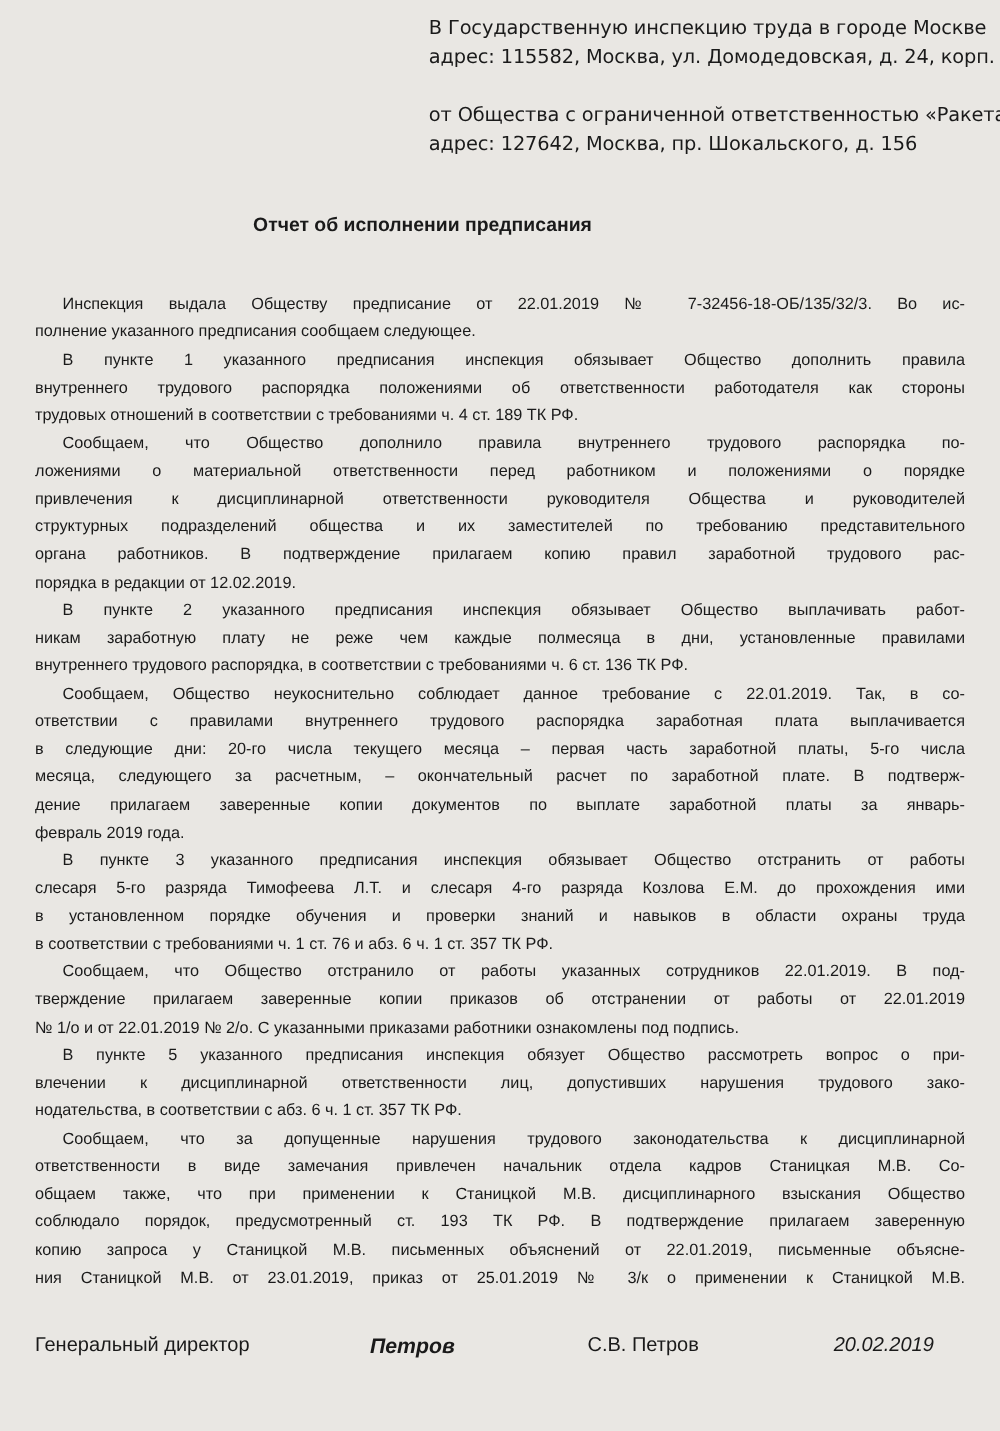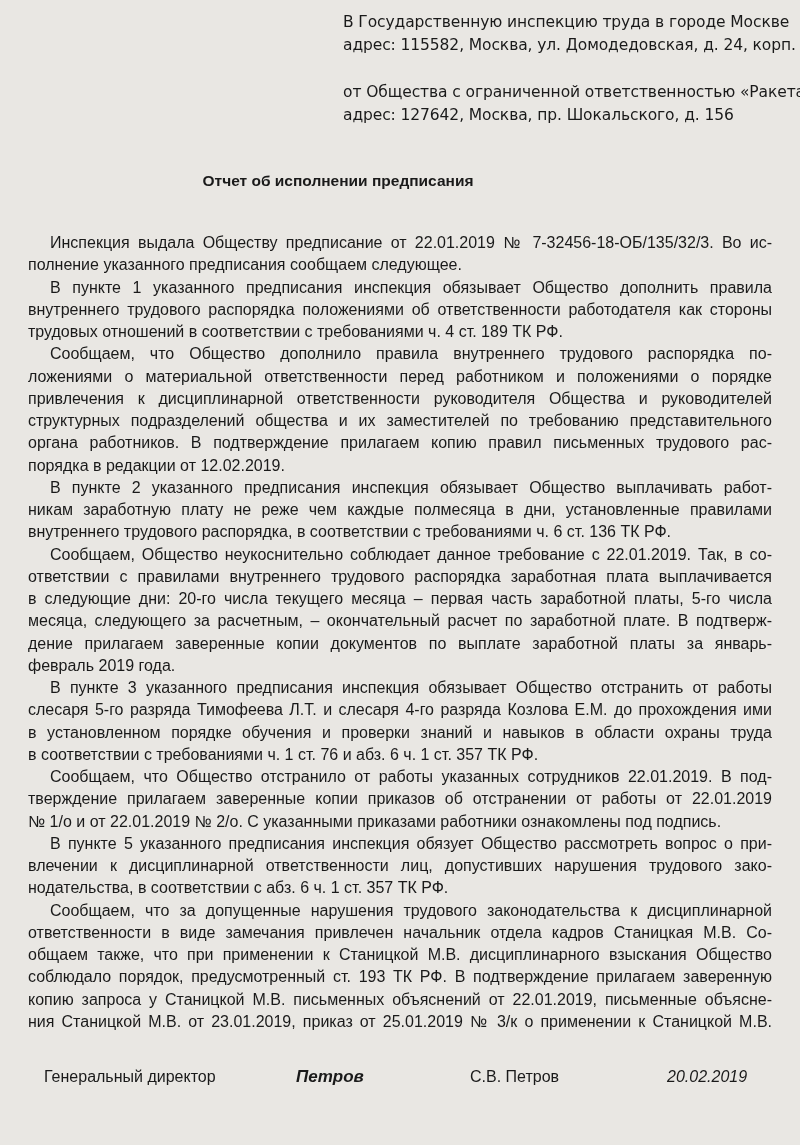--- a/index.html
+++ b/index.html
@@ -32,42 +32,42 @@
       font-weight: bold;
       font-size: 15.5px;
       line-height: 22px;
     }
     .body {
       position: absolute;
       top: 232px;
       left: 28px;
       width: 744px;
       font-family: "Liberation Sans", sans-serif;
-      font-size: 16px;
+      font-size: 13px;
       line-height: 22.25px;
     }
     .para .line {
       display: block;
       text-align: justify;
       text-align-last: justify;
       white-space: nowrap;
       height: 22.25px;
       overflow: visible;
     }
     .para .line.first { padding-left: 22px; }
     .para .line.last { text-align-last: left; }
     .sig {
       position: absolute;
       top: 1066px;
       font-family: "Liberation Sans", sans-serif;
       font-size: 16px;
       line-height: 22px;
       white-space: nowrap;
     }
-    .sig-position { left: 44px; }
+    .sig-position { left: 28px; }
     .sig-signature { left: 296px; font-family: Liberation Sans, sans-serif; font-weight: bold; font-style: italic; font-size: 17px; }
     .sig-name { left: 470px; }
     .sig-date { left: 667px; font-style: italic; }
   </style>
 </head>
 <body>
 
 <div>
 
   <div class="addr addr-to">
@@ -90,21 +90,21 @@
     <div class="para">
       <span class="line first">В пункте 1 указанного предписания инспекция обязывает Общество дополнить правила</span>
       <span class="line">внутреннего трудового распорядка положениями об ответственности работодателя как стороны</span>
       <span class="line last">трудовых отношений в соответствии с требованиями ч. 4 ст. 189 ТК РФ.</span>
     </div>
     <div class="para">
       <span class="line first">Сообщаем, что Общество дополнило правила внутреннего трудового распорядка по-</span>
       <span class="line">ложениями о материальной ответственности перед работником и положениями о порядке</span>
       <span class="line">привлечения к дисциплинарной ответственности руководителя Общества и руководителей</span>
       <span class="line">структурных подразделений общества и их заместителей по требованию представительного</span>
-      <span class="line">органа работников. В подтверждение прилагаем копию правил письменных трудового рас-</span>
+      <span class="line">органа работников. В подтверждение прилагаем копию правил заработной трудового рас-</span>
       <span class="line last">порядка в редакции от 12.02.2019.</span>
     </div>
     <div class="para">
       <span class="line first">В пункте 2 указанного предписания инспекция обязывает Общество выплачивать работ-</span>
       <span class="line">никам заработную плату не реже чем каждые полмесяца в дни, установленные правилами</span>
       <span class="line last">внутреннего трудового распорядка, в соответствии с требованиями ч. 6 ст. 136 ТК РФ.</span>
     </div>
     <div class="para">
       <span class="line first">Сообщаем, Общество неукоснительно соблюдает данное требование с 22.01.2019. Так, в со-</span>
       <span class="line">ответствии с правилами внутреннего трудового распорядка заработная плата выплачивается</span>

